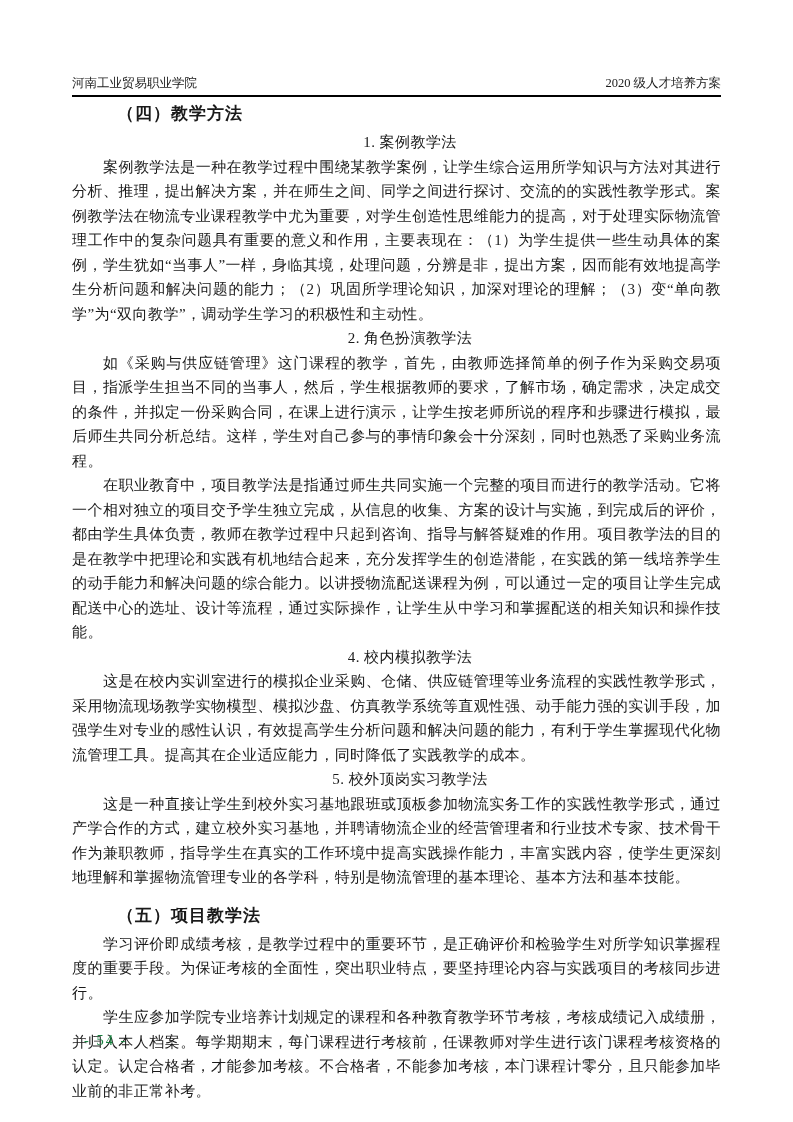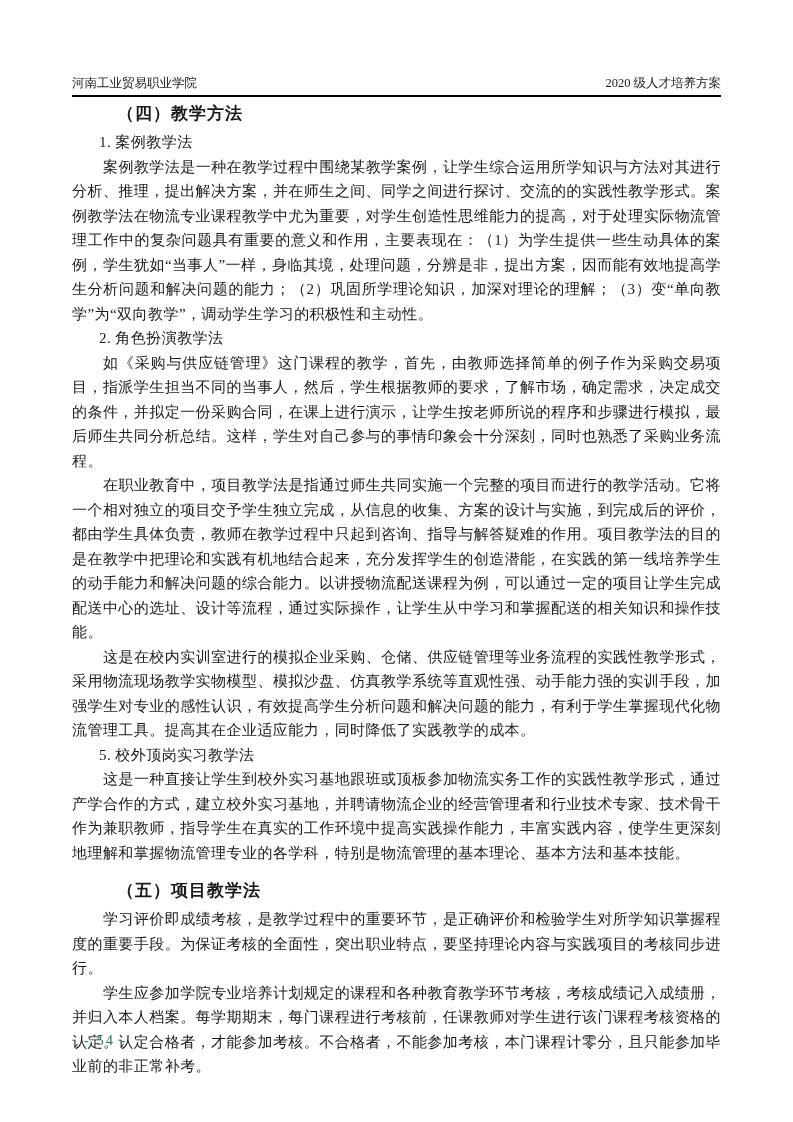--- a/index.html
+++ b/index.html
@@ -48,20 +48,21 @@
     letter-spacing: 1px;
   }
   h2.sec-heading.second {
     margin-top: 13px;
   }
   p {
     margin: 0;
   }
   p.block-item {
     text-indent: 27px;
+    text-align: center;
   }
   p.block-para {
     text-indent: 31px;
     text-align: justify;
     text-justify: inter-ideograph;
   }
   .page-footer {
     position: absolute;
     top: 1032px;
     left: 84px;
@@ -85,20 +86,21 @@
     <h2 class="sec-heading">（四）教学方法</h2>
 
     <p class="block-item">1. 案例教学法</p>
     <p class="block-para">案例教学法是一种在教学过程中围绕某教学案例，让学生综合运用所学知识与方法对其进行分析、推理，提出解决方案，并在师生之间、同学之间进行探讨、交流的的实践性教学形式。案例教学法在物流专业课程教学中尤为重要，对学生创造性思维能力的提高，对于处理实际物流管理工作中的复杂问题具有重要的意义和作用，主要表现在：（1）为学生提供一些生动具体的案例，学生犹如“当事人”一样，身临其境，处理问题，分辨是非，提出方案，因而能有效地提高学生分析问题和解决问题的能力；（2）巩固所学理论知识，加深对理论的理解；（3）变“单向教学”为“双向教学”，调动学生学习的积极性和主动性。</p>
 
     <p class="block-item">2. 角色扮演教学法</p>
     <p class="block-para">如《采购与供应链管理》这门课程的教学，首先，由教师选择简单的例子作为采购交易项目，指派学生担当不同的当事人，然后，学生根据教师的要求，了解市场，确定需求，决定成交的条件，并拟定一份采购合同，在课上进行演示，让学生按老师所说的程序和步骤进行模拟，最后师生共同分析总结。这样，学生对自己参与的事情印象会十分深刻，同时也熟悉了采购业务流程。</p>
 
     <p class="block-para">在职业教育中，项目教学法是指通过师生共同实施一个完整的项目而进行的教学活动。它将一个相对独立的项目交予学生独立完成，从信息的收集、方案的设计与实施，到完成后的评价，都由学生具体负责，教师在教学过程中只起到咨询、指导与解答疑难的作用。项目教学法的目的是在教学中把理论和实践有机地结合起来，充分发挥学生的创造潜能，在实践的第一线培养学生的动手能力和解决问题的综合能力。以讲授物流配送课程为例，可以通过一定的项目让学生完成配送中心的选址、设计等流程，通过实际操作，让学生从中学习和掌握配送的相关知识和操作技能。</p>
 
+    <p class="block-item">4. 校内模拟教学法</p>
     <p class="block-para">这是在校内实训室进行的模拟企业采购、仓储、供应链管理等业务流程的实践性教学形式，采用物流现场教学实物模型、模拟沙盘、仿真教学系统等直观性强、动手能力强的实训手段，加强学生对专业的感性认识，有效提高学生分析问题和解决问题的能力，有利于学生掌握现代化物流管理工具。提高其在企业适应能力，同时降低了实践教学的成本。</p>
 
     <p class="block-item">5. 校外顶岗实习教学法</p>
     <p class="block-para">这是一种直接让学生到校外实习基地跟班或顶板参加物流实务工作的实践性教学形式，通过产学合作的方式，建立校外实习基地，并聘请物流企业的经营管理者和行业技术专家、技术骨干作为兼职教师，指导学生在真实的工作环境中提高实践操作能力，丰富实践内容，使学生更深刻地理解和掌握物流管理专业的各学科，特别是物流管理的基本理论、基本方法和基本技能。</p>
 
     <h2 class="sec-heading second">（五）项目教学法</h2>
 
     <p class="block-para">学习评价即成绩考核，是教学过程中的重要环节，是正确评价和检验学生对所学知识掌握程度的重要手段。为保证考核的全面性，突出职业特点，要坚持理论内容与实践项目的考核同步进行。</p>
     <p class="block-para">学生应参加学院专业培养计划规定的课程和各种教育教学环节考核，考核成绩记入成绩册，并归入本人档案。每学期期末，每门课程进行考核前，任课教师对学生进行该门课程考核资格的认定。认定合格者，才能参加考核。不合格者，不能参加考核，本门课程计零分，且只能参加毕业前的非正常补考。</p>
 

